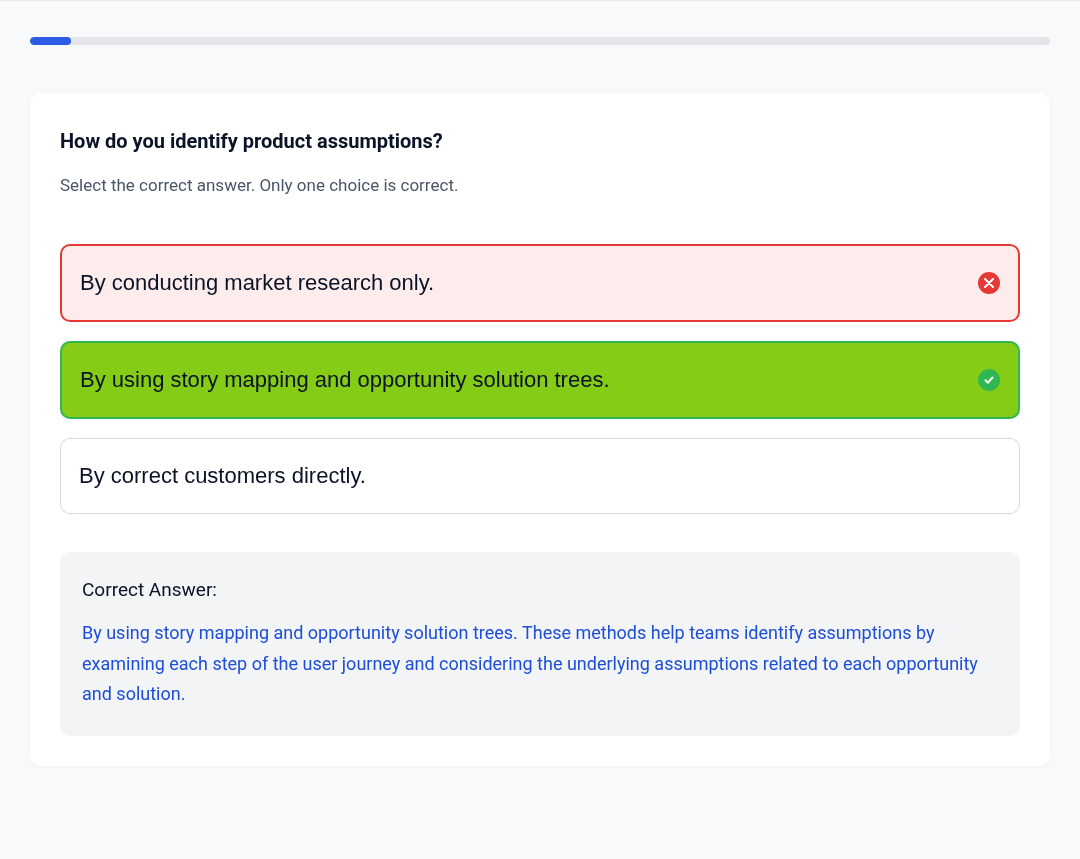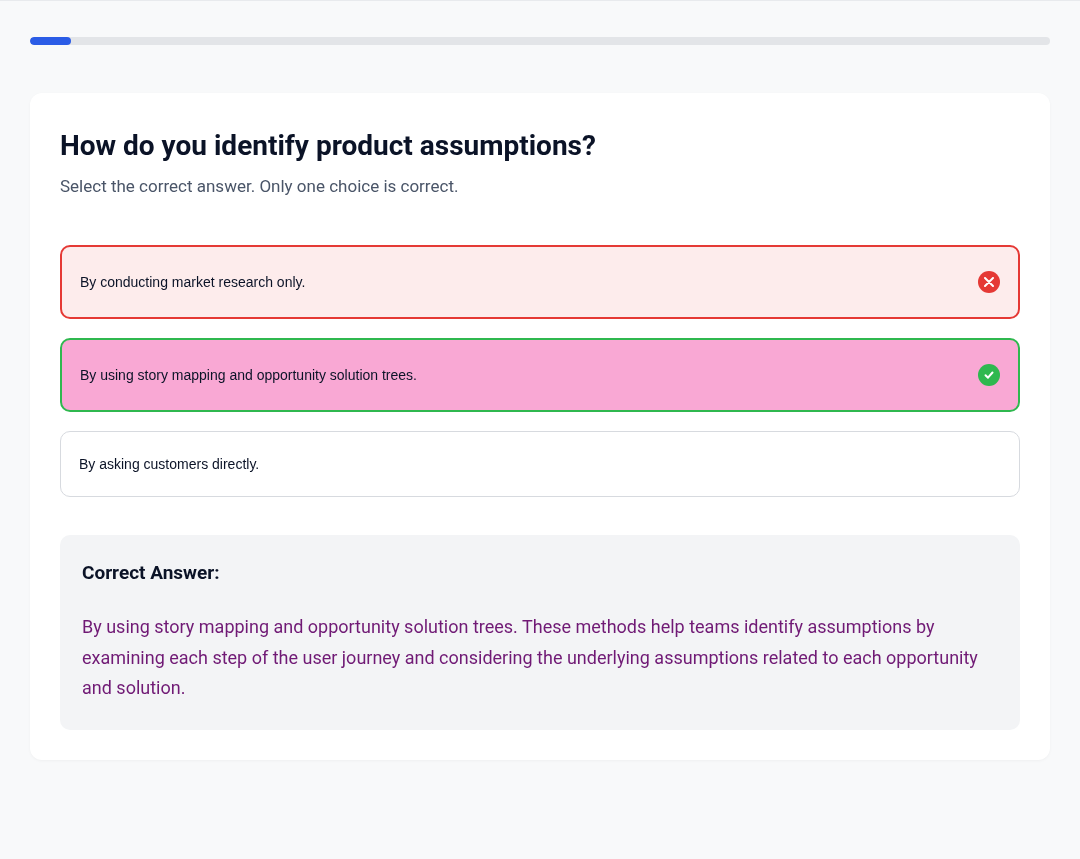--- a/index.html
+++ b/index.html
@@ -36,55 +36,55 @@
       background: #2b5ce6;
       border-radius: 6px;
     }
     .card {
       background: #ffffff;
       border-radius: 12px;
       padding: 36px 30px 30px 30px;
       box-shadow: 0 1px 3px rgba(0,0,0,0.04);
     }
     .question-title {
-      font-size: 28px;
+      font-size: 20px;
       font-weight: 700;
       color: #0b1327;
-      margin-bottom: 14px;
+      margin-bottom: 22px;
     }
     .instruction {
       font-size: 17px;
       color: #4a5568;
       margin-bottom: 49px;
     }
     .options {
       display: flex;
       flex-direction: column;
       gap: 19px;
     }
     .option {
       display: flex;
       align-items: center;
       justify-content: space-between;
       padding: 24px 18px;
       border-radius: 10px;
       border: 1px solid #d7dadf;
       background: #ffffff;
       cursor: pointer;
-      font-size: 14px;
+      font-size: 22px;
       color: #0b1327;
       text-align: left;
     }
     .option.incorrect {
       border: 2px solid #e53935;
       background: #fdecec;
     }
     .option.correct {
       border: 2px solid #2fb84f;
-      background: #f9a8d4;
+      background: #84cc16;
     }
     .option-text {
       flex: 1;
     }
     .icon-badge {
       width: 22px;
       height: 22px;
       border-radius: 50%;
       display: flex;
       align-items: center;
@@ -104,28 +104,28 @@
       display: block;
     }
     .explanation {
       margin-top: 38px;
       background: #f3f4f6;
       border-radius: 10px;
       padding: 26px 22px;
     }
     .explanation-heading {
       font-size: 19px;
-      font-weight: 700;
+      font-weight: 400;
       color: #0b1327;
-      margin-bottom: 28px;
+      margin-bottom: 17px;
     }
     .explanation-text {
       font-size: 18px;
       line-height: 1.7;
-      color: #701a75;
+      color: #1d4ed8;
     }
   </style>
 </head>
 <body>
 
 <div class="top-border"></div>
 
 <div class="container">
 
   <div class="progress-bar">
@@ -152,21 +152,21 @@
       <button class="option correct">
         <span class="option-text">By using story mapping and opportunity solution trees.</span>
         <span class="icon-badge right">
           <svg viewBox="0 0 10 10">
               <path d="M1.5 5.2 L4 7.7 L8.5 2.5" stroke="#ffffff" stroke-width="2" stroke-linecap="round" stroke-linejoin="round" fill="none"></path>
             </svg>
         </span>
       </button>
 
       <button class="option">
-        <span class="option-text">By asking customers directly.</span>
+        <span class="option-text">By correct customers directly.</span>
       </button>
 
     </div>
 
     <div class="explanation">
       <div class="explanation-heading">Correct Answer:</div>
       <div class="explanation-text">By using story mapping and opportunity solution trees. These methods help teams identify assumptions by examining each step of the user journey and considering the underlying assumptions related to each opportunity and solution.</div>
     </div>
 
   </div>

